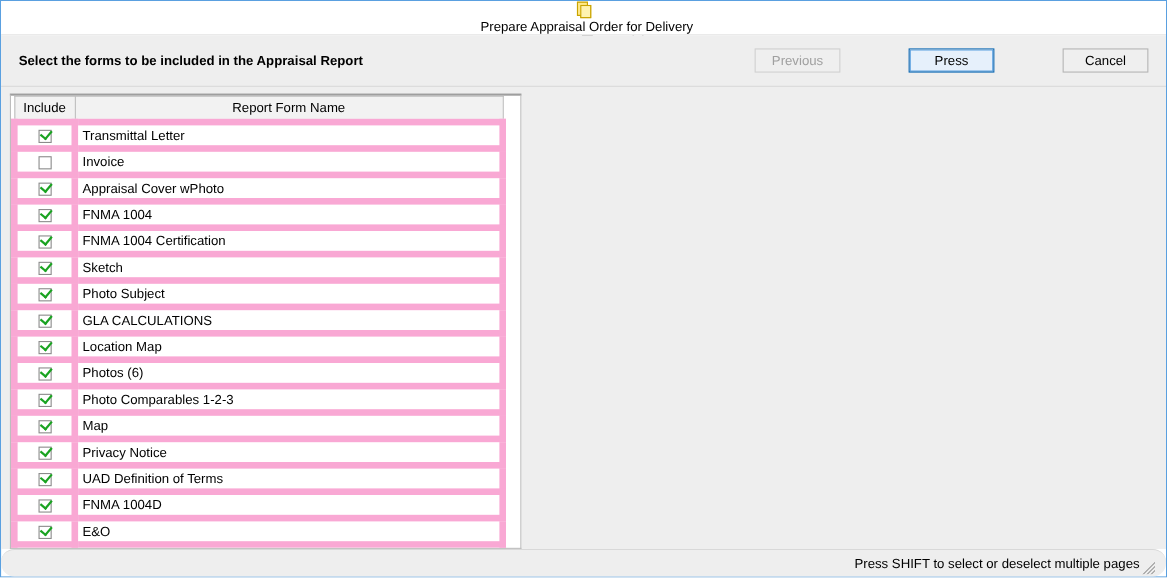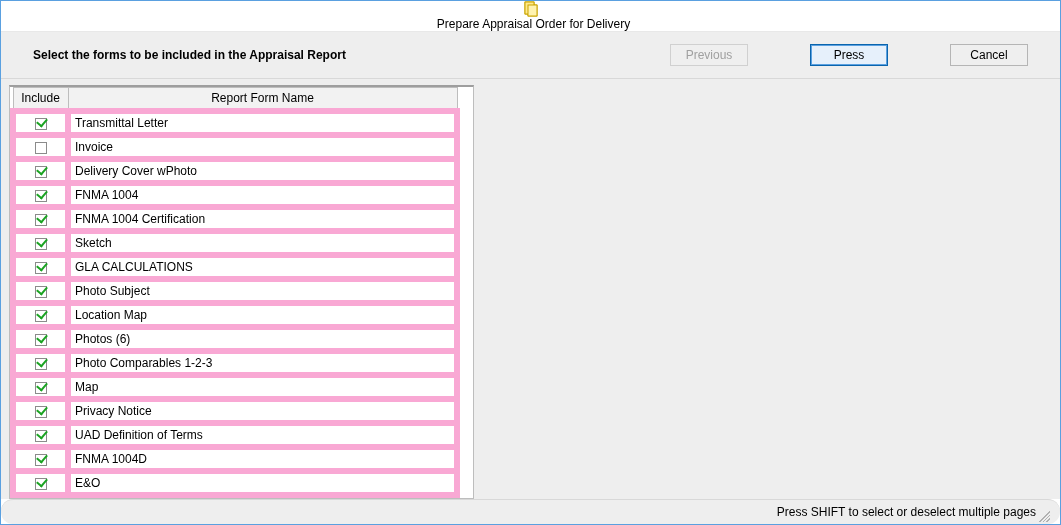--- a/index.html
+++ b/index.html
@@ -56,21 +56,21 @@
     font-family: inherit;
   }
   .win-btn svg { pointer-events: none; }
 
   .header-bar {
     height: 46px;
     background: #eeeeee;
     border-bottom: 1px solid #d8d8d8;
     display: flex;
     align-items: center;
-    padding: 0 32px;
+    padding: 0 16px;
   }
   .header-bar .instruction {
     font-weight: bold;
     font-size: 12px;
     color: #000;
     flex: 1;
   }
   .header-bar .btn-row {
     display: flex;
     gap: 18px;
@@ -251,41 +251,41 @@
             <tr>
               <td class="cell-include"><span class="chk checked"></span></td>
               <td>Transmittal Letter</td>
             </tr>
             <tr>
               <td class="cell-include"><span class="chk"></span></td>
               <td>Invoice</td>
             </tr>
             <tr>
               <td class="cell-include"><span class="chk checked"></span></td>
-              <td>Delivery Cover wPhoto</td>
+              <td>Appraisal Cover wPhoto</td>
             </tr>
             <tr>
               <td class="cell-include"><span class="chk checked"></span></td>
               <td>FNMA 1004</td>
             </tr>
             <tr>
               <td class="cell-include"><span class="chk checked"></span></td>
               <td>FNMA 1004 Certification</td>
             </tr>
             <tr>
               <td class="cell-include"><span class="chk checked"></span></td>
               <td>Sketch</td>
             </tr>
             <tr>
               <td class="cell-include"><span class="chk checked"></span></td>
+              <td>Photo Subject</td>
+            </tr>
+            <tr>
+              <td class="cell-include"><span class="chk checked"></span></td>
               <td>GLA CALCULATIONS</td>
-            </tr>
-            <tr>
-              <td class="cell-include"><span class="chk checked"></span></td>
-              <td>Photo Subject</td>
             </tr>
             <tr>
               <td class="cell-include"><span class="chk checked"></span></td>
               <td>Location Map</td>
             </tr>
             <tr>
               <td class="cell-include"><span class="chk checked"></span></td>
               <td>Photos (6)</td>
             </tr>
             <tr>

